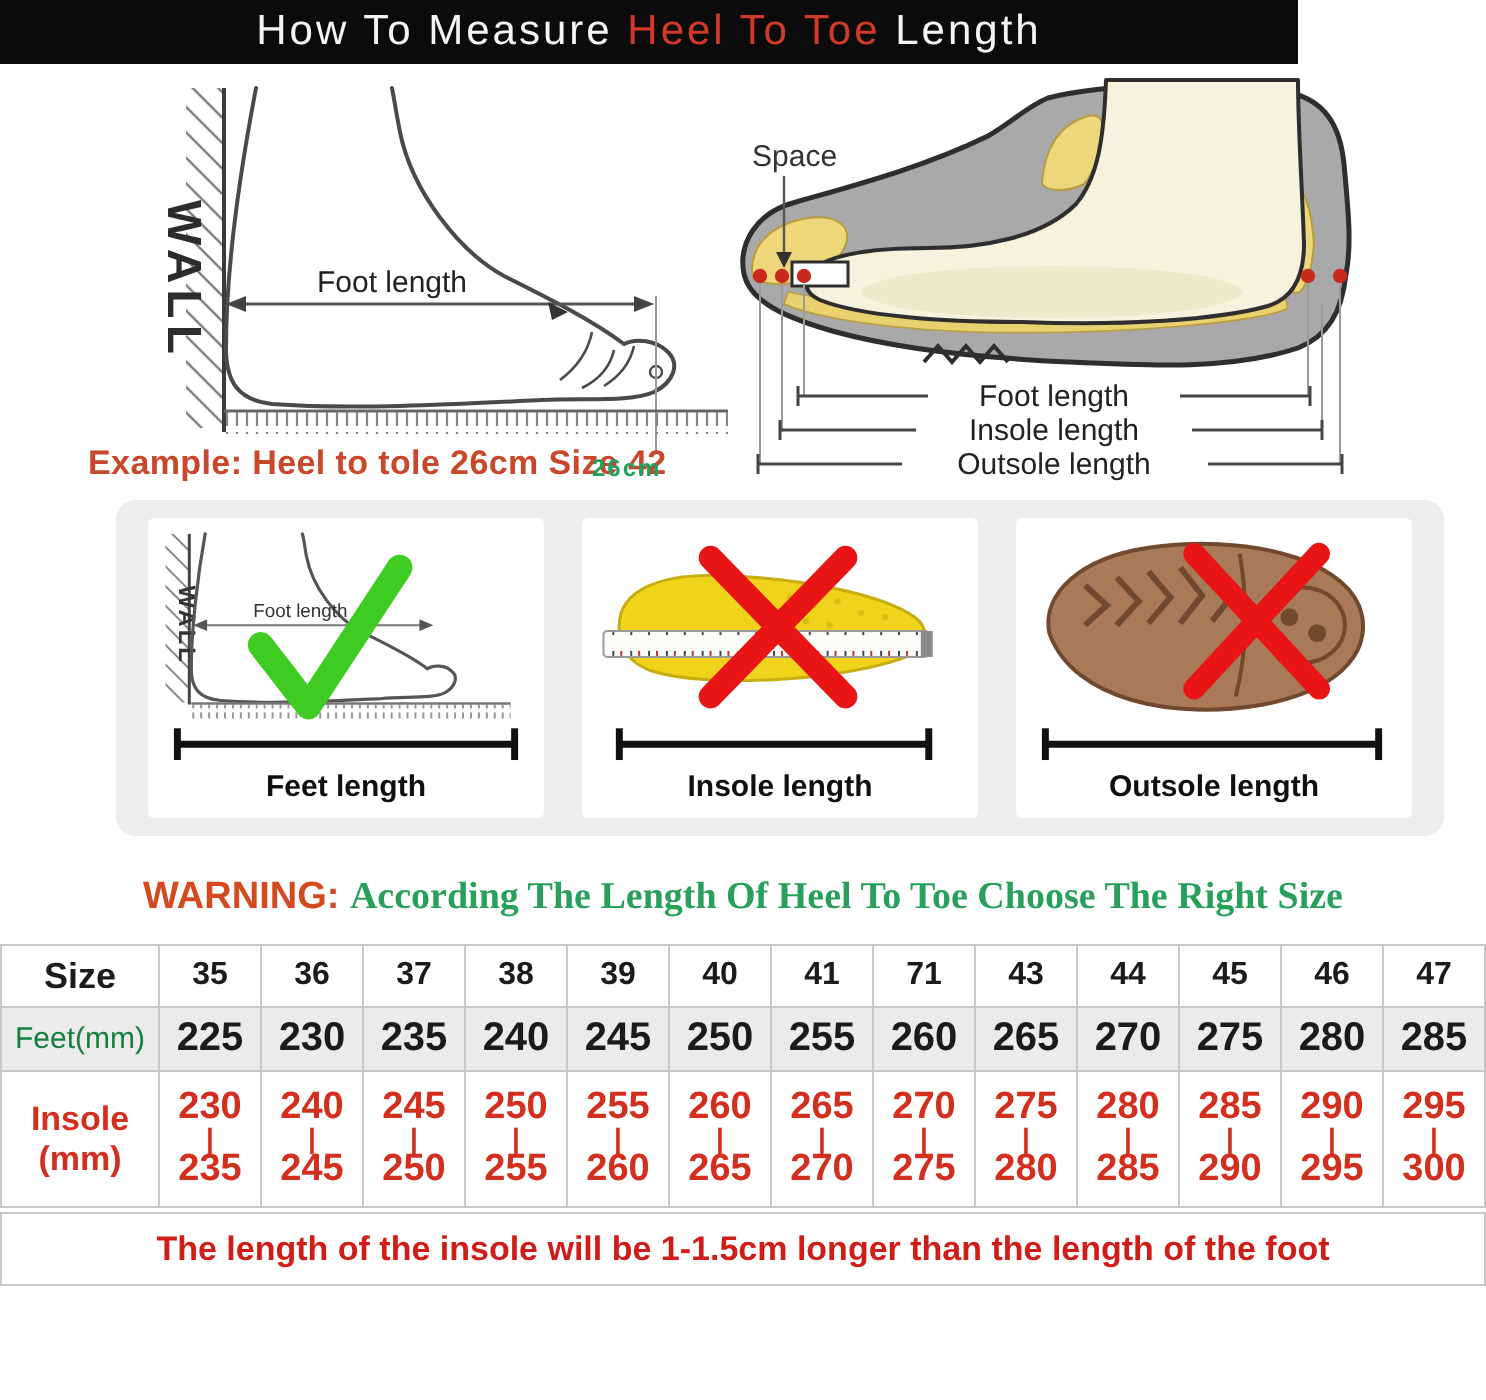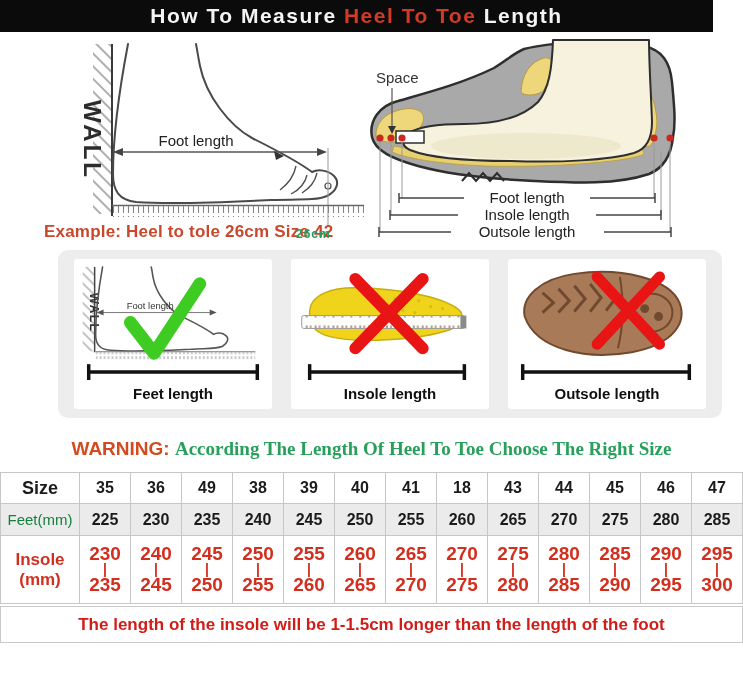--- a/index.html
+++ b/index.html
@@ -1,22 +1,22 @@
 <!DOCTYPE html>
 <html><head>
 <meta charset="utf-8">
 <style>
   html,body{margin:0;padding:0;background:#fff;}
   #stage{position:relative;width:743px;height:700px;background:#fff;overflow:hidden;
          font-family:"Liberation Sans","DejaVu Sans",sans-serif;}
   svg text{font-family:"Liberation Sans","DejaVu Sans",sans-serif;}
 
   
-  .header{position:absolute;left:0;top:0;width:713px;height:32px;background:#0b0b0b;
-          color:#f4f4f4;font-size:21px;font-weight:bold;letter-spacing:1.5px;
+  .header{position:absolute;left:0;top:0;width:649px;height:32px;background:#0b0b0b;
+          color:#f4f4f4;font-size:21px;font-weight:normal;letter-spacing:1.5px;
           text-align:center;line-height:32px;white-space:pre;}
   .header .hl{color:#d23a28;}
 
   
   .svg-left{position:absolute;left:36px;top:36px;}
   .svg-right{position:absolute;left:366px;top:34px;}
   .example-text{position:absolute;left:44px;top:222px;font-size:17px;font-weight:bold;
                 color:#c9472b;letter-spacing:.2px;}
   .example-mark{position:absolute;left:296px;top:227px;font-size:12px;font-weight:bold;
                 color:#1fa05e;letter-spacing:1px;}
@@ -37,21 +37,21 @@
   .warning .w2{color:#28a05c;font-family:Liberation Serif, serif;}
 
   
   .size-table{position:absolute;left:0;top:472px;width:743px;border-collapse:collapse;
               table-layout:fixed;}
   .size-table td{border:1px solid #c7c7c7;text-align:center;vertical-align:middle;
                  padding:0;overflow:hidden;}
   .size-table .lbl{width:78px;margin-left:12px;}
   .row-size td{height:30px;font-size:16px;font-weight:bold;color:#1b1b1b;}
   .row-size .lbl-size{font-size:18px;}
-  .row-feet td{height:31px;background:#ebebeb;font-size:16px;font-weight:bold;color:#1b1b1b;}
+  .row-feet td{height:31px;background:#ebebeb;font-size:20px;font-weight:bold;color:#1b1b1b;}
   .row-feet .lbl-feet{font-size:15px;font-weight:normal;color:#15803d;}
   .row-insole td{height:67px;font-size:19px;font-weight:bold;color:#d32f1f;}
   .row-insole .lbl-insole{font-size:17px;line-height:1.15;padding:0 6px;}
   .row-insole .rmin,.row-insole .rmax{display:block;line-height:1.05;}
   .row-insole .rsep{display:block;font-size:14px;line-height:.8;}
 
   
   .footnote{position:absolute;left:0;top:606px;width:743px;height:37px;box-sizing:border-box;
             border:1px solid #c9c9c9;background:#fff;display:flex;align-items:center;
             justify-content:center;font-size:17px;font-weight:bold;color:#d01d18;}
@@ -231,26 +231,26 @@
   </div>
 
   <div class="warning"><span class="w1">WARNING:</span><span> </span><span class="w2">According The Length Of Heel To Toe Choose The Right Size</span></div>
 
   <table class="size-table">
     <tbody>
         <tr class="row-size">
           <td class="lbl lbl-size">Size</td>
           <td>35</td>
           <td>36</td>
-          <td>49</td>
+          <td>37</td>
           <td>38</td>
           <td>39</td>
           <td>40</td>
           <td>41</td>
-          <td>18</td>
+          <td>71</td>
           <td>43</td>
           <td>44</td>
           <td>45</td>
           <td>46</td>
           <td>47</td>
         </tr>
         <tr class="row-feet">
           <td class="lbl lbl-feet">Feet(mm)</td>
           <td>225</td>
           <td>230</td>

